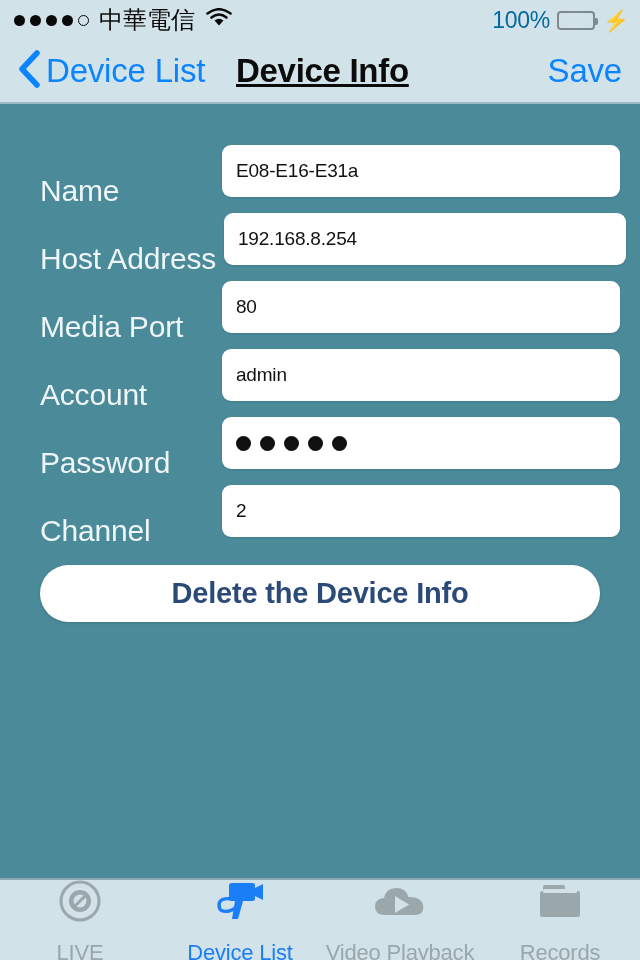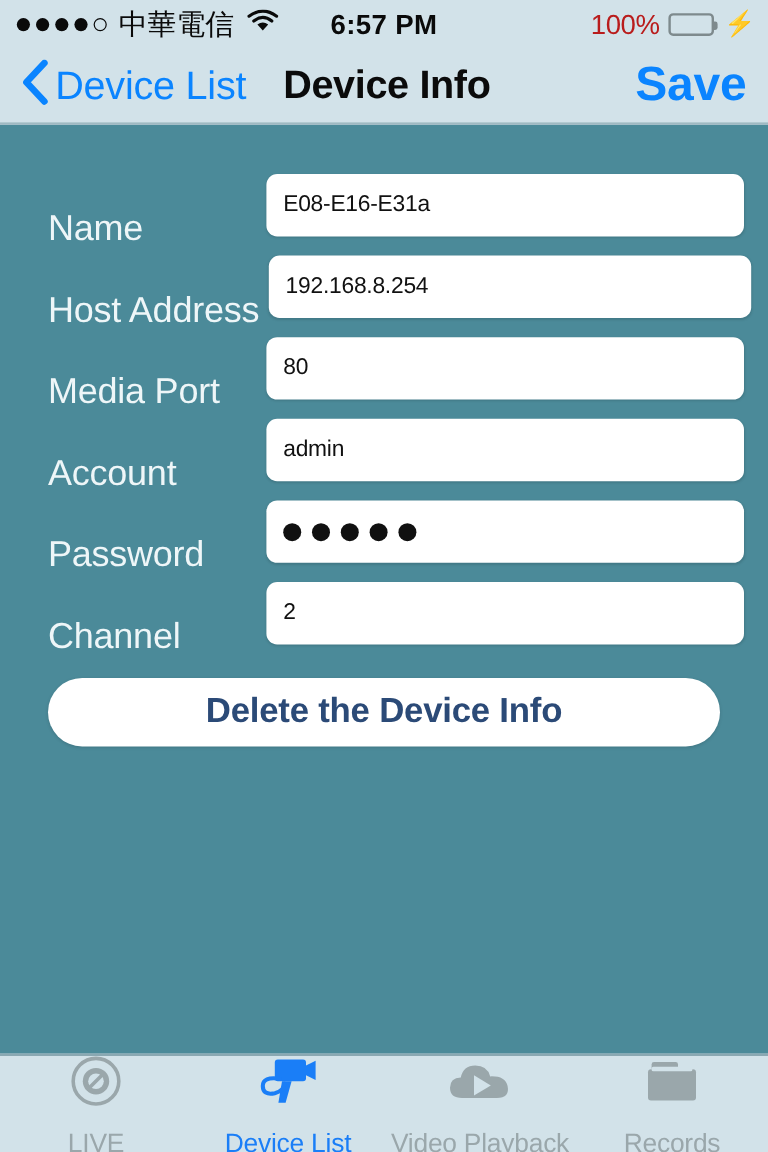--- a/index.html
+++ b/index.html
@@ -74,21 +74,21 @@
   }
   .status-right {
     position: absolute;
     right: 10px;
     display: flex;
     align-items: center;
     gap: 7px;
   }
   .battery-pct {
     font-size: 23px;
-    color: #b91c1c;
+    color: #0369a1;
     letter-spacing: -0.3px;
   }
   .battery {
     position: relative;
     width: 38px; height: 19px;
     border: 2px solid #7e8a8d;
     border-radius: 4px;
     box-sizing: border-box;
     padding: 2px;
     background: #d2e2e9;
@@ -141,27 +141,28 @@
   }
   .nav-title {
     position: absolute;
     left: 236px; top: 50%;
     transform: translateY(-50%);
     font-size: 33px;
     font-weight: bold;
     color: #0b0b0b;
     letter-spacing: -0.3px;
     white-space: nowrap;
+    text-decoration: underline;
   }
   .nav-action {
     position: absolute;
     right: 18px; top: 50%;
     transform: translateY(-50%);
-    font-size: 40px;
-    font-weight: bold;
+    font-size: 33px;
+    font-weight: normal;
     color: #0a84ff;
     letter-spacing: -0.2px;
     cursor: pointer;
   }
 
   
   .content {
     position: absolute;
     top: 106px; left: 0;
     width: 640px;
@@ -291,21 +292,20 @@
       </div>
       <span class="carrier">中華電信</span>
       <span class="wifi-icon">
         <svg width="28" height="20" viewBox="0 0 28 20">
           <path d="M14 17.5 L9.5 12.5 Q14 9 18.5 12.5 Z" fill="#0a0a0a"></path>
           <path d="M6.5 9.5 Q14 3.5 21.5 9.5" stroke="#0a0a0a" stroke-width="2.6" fill="none" stroke-linecap="round"></path>
           <path d="M2.5 5.5 Q14 -3 25.5 5.5" stroke="#0a0a0a" stroke-width="2.6" fill="none" stroke-linecap="round"></path>
         </svg>
       </span>
     </div>
-    <div class="status-center">6:57 PM</div>
     <div class="status-right">
       <span class="battery-pct">100%</span>
       <span class="battery">
         <span class="battery-fill"></span>
         <span class="battery-nub"></span>
       </span>
       <span class="bolt">⚡</span>
     </div>
   </div>
 

